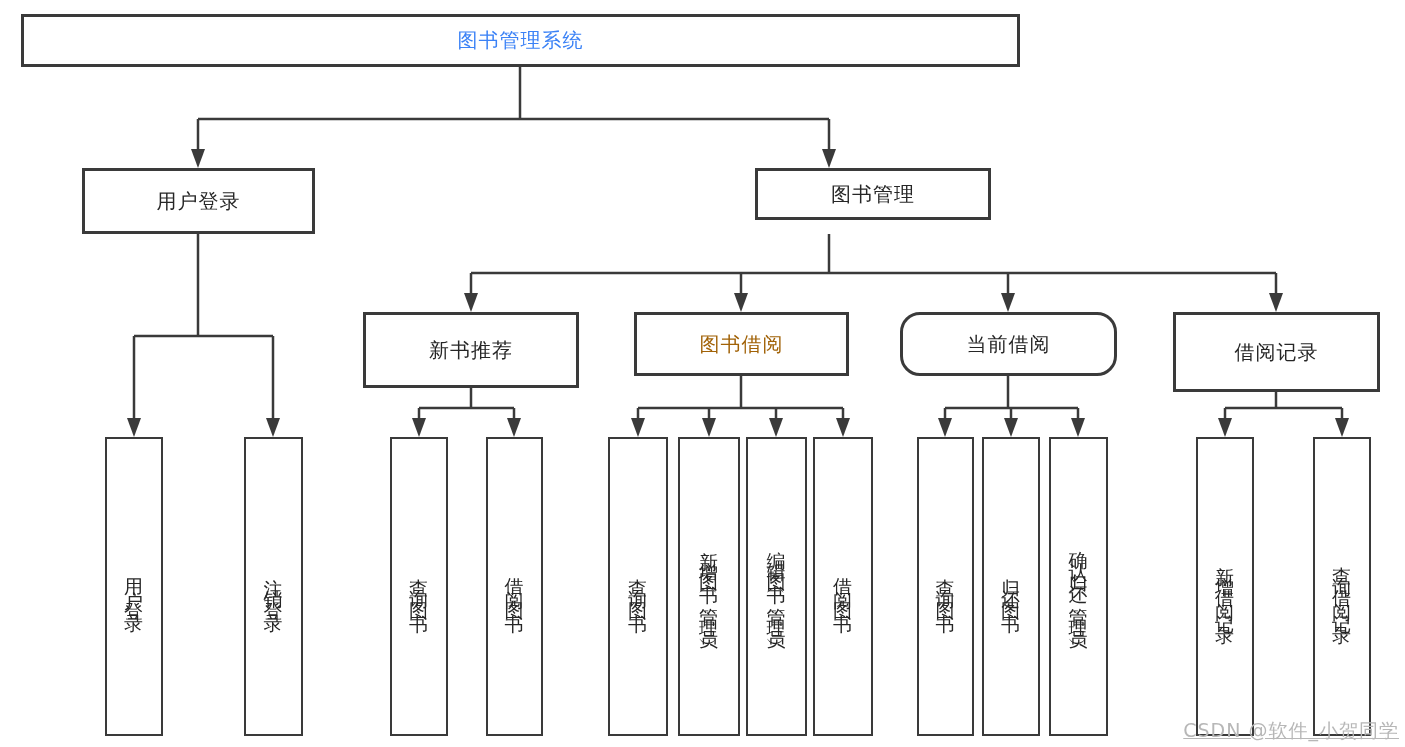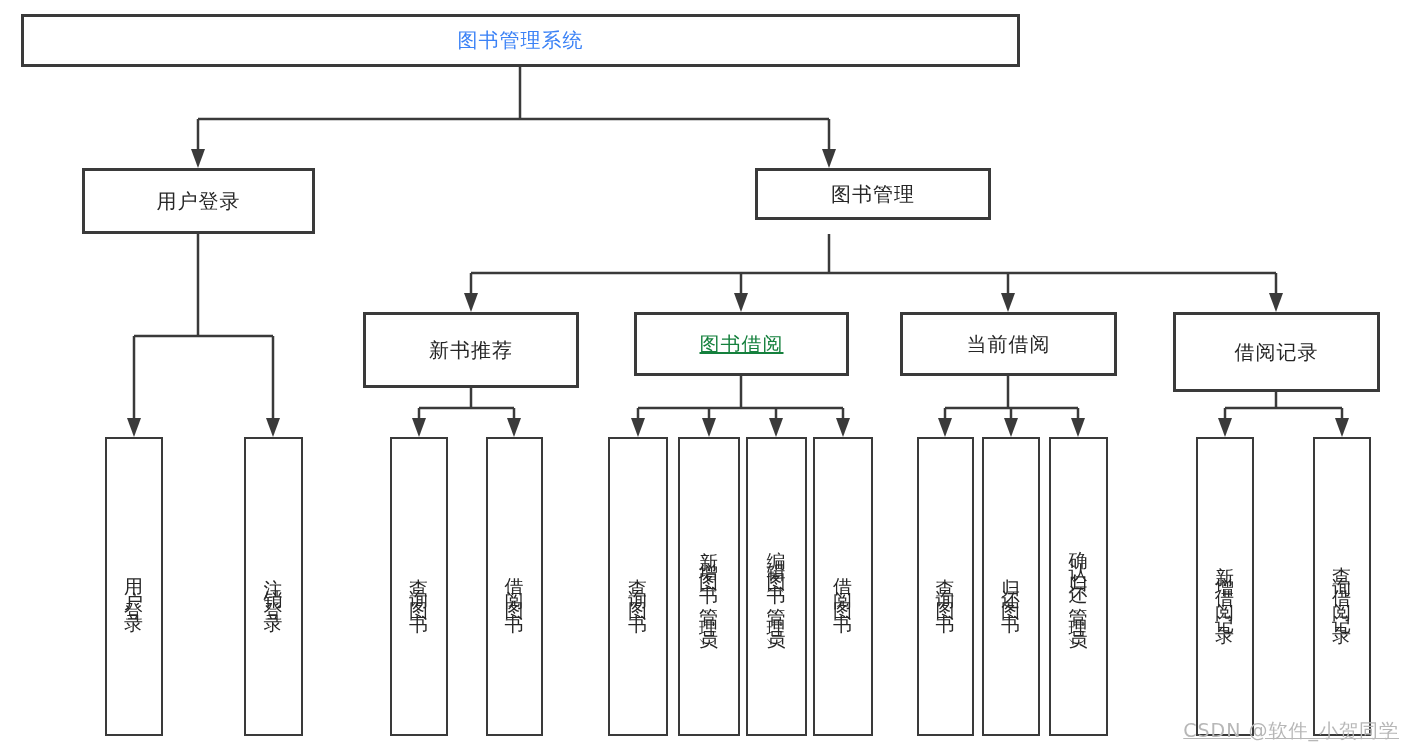--- a/index.html
+++ b/index.html
@@ -96,22 +96,22 @@
       <line x1="1225" y1="408" x2="1225" y2="423" stroke="#3a3a3a" stroke-width="2.5"></line>
       <polygon points="1225,437 1218,418 1232,418" fill="#3a3a3a"></polygon>
       <line x1="1342" y1="408" x2="1342" y2="423" stroke="#3a3a3a" stroke-width="2.5"></line>
       <polygon points="1342,437 1335,418 1349,418" fill="#3a3a3a"></polygon>
     </svg>
   <div id="node-layer">
       <div class="node h" style="left: 21px; top: 14px; width: 999px; height: 53px; border-color: rgb(58, 58, 58); background: rgb(255, 255, 255); color: #3b82f6;">图书管理系统</div>
       <div class="node h" style="left: 82px; top: 168px; width: 233px; height: 66px; border-color: rgb(58, 58, 58); background: rgb(255, 255, 255); color: rgb(38, 38, 38);">用户登录</div>
       <div class="node h" style="left: 711px; top: 168px; width: 236px; height: 52px; border-color: rgb(58, 58, 58); background: rgb(255, 255, 255); color: rgb(38, 38, 38); margin-left: 44px;">图书管理</div>
       <div class="node h" style="left: 363px; top: 312px; width: 216px; height: 76px; border-color: rgb(58, 58, 58); background: rgb(255, 255, 255); color: rgb(38, 38, 38);">新书推荐</div>
-      <div class="node h" style="left: 634px; top: 312px; width: 215px; height: 64px; border-color: rgb(58, 58, 58); background: rgb(255, 255, 255); color: #15803d; text-decoration: underline;">图书借阅</div>
-      <div class="node h" style="left: 900px; top: 312px; width: 217px; height: 64px; border-color: rgb(58, 58, 58); background: rgb(255, 255, 255); color: rgb(38, 38, 38);">当前借阅</div>
+      <div class="node h" style="left: 634px; top: 312px; width: 215px; height: 64px; border-color: rgb(58, 58, 58); background: rgb(255, 255, 255); color: #a16207;">图书借阅</div>
+      <div class="node h" style="left: 900px; top: 312px; width: 217px; height: 64px; border-color: rgb(58, 58, 58); background: rgb(255, 255, 255); color: rgb(38, 38, 38); border-radius: 20px;">当前借阅</div>
       <div class="node h" style="left: 1173px; top: 312px; width: 207px; height: 80px; border-color: rgb(58, 58, 58); background: rgb(255, 255, 255); color: rgb(38, 38, 38);">借阅记录</div>
       <div class="node v" style="left: 105px; top: 437px; width: 58px; height: 299px; border-color: rgb(58, 58, 58); background: rgb(255, 255, 255); color: rgb(38, 38, 38); letter-spacing: 12px;">用户登录</div>
       <div class="node v" style="left: 244px; top: 437px; width: 59px; height: 299px; border-color: rgb(58, 58, 58); background: rgb(255, 255, 255); color: rgb(38, 38, 38); letter-spacing: 12px;">注销登录</div>
       <div class="node v" style="left: 390px; top: 437px; width: 58px; height: 299px; border-color: rgb(58, 58, 58); background: rgb(255, 255, 255); color: rgb(38, 38, 38); letter-spacing: 12px;">查询图书</div>
       <div class="node v" style="left: 486px; top: 437px; width: 57px; height: 299px; border-color: rgb(58, 58, 58); background: rgb(255, 255, 255); color: rgb(38, 38, 38); letter-spacing: 12px;">借阅图书</div>
       <div class="node v" style="left: 608px; top: 437px; width: 60px; height: 299px; border-color: rgb(58, 58, 58); background: rgb(255, 255, 255); color: rgb(38, 38, 38); letter-spacing: 12px;">查询图书</div>
       <div class="node v" style="left: 678px; top: 437px; width: 62px; height: 299px; border-color: rgb(58, 58, 58); background: rgb(255, 255, 255); color: rgb(38, 38, 38); letter-spacing: 11.3px;">新增图书（管理员）</div>
       <div class="node v" style="left: 746px; top: 437px; width: 61px; height: 299px; border-color: rgb(58, 58, 58); background: rgb(255, 255, 255); color: rgb(38, 38, 38); letter-spacing: 11.3px;">编辑图书（管理员）</div>
       <div class="node v" style="left: 813px; top: 437px; width: 60px; height: 299px; border-color: rgb(58, 58, 58); background: rgb(255, 255, 255); color: rgb(38, 38, 38); letter-spacing: 12px;">借阅图书</div>
       <div class="node v" style="left: 917px; top: 437px; width: 57px; height: 299px; border-color: rgb(58, 58, 58); background: rgb(255, 255, 255); color: rgb(38, 38, 38); letter-spacing: 12px;">查询图书</div>

